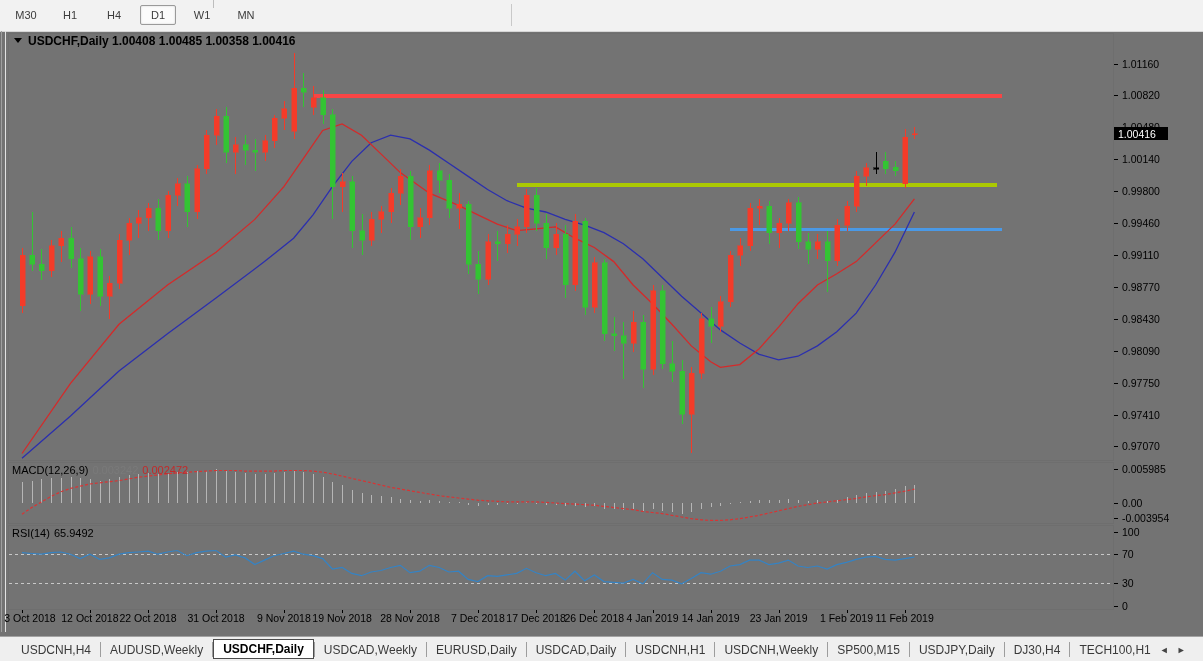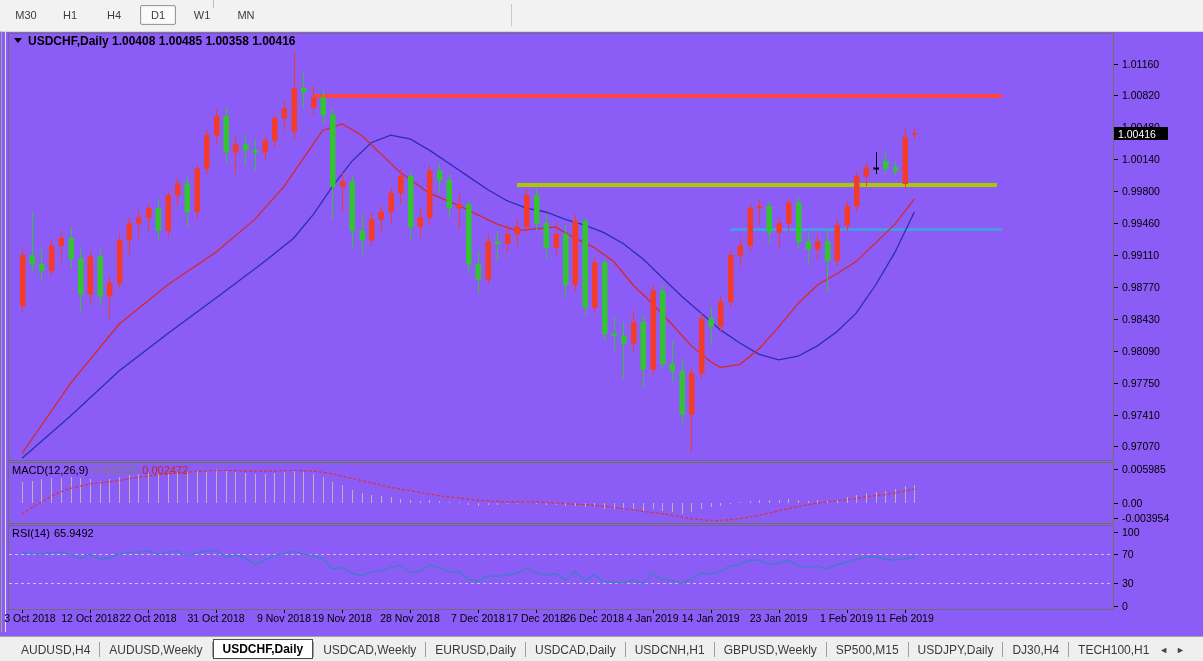--- a/index.html
+++ b/index.html
@@ -1,16 +1,16 @@
 <!DOCTYPE html>
 <html><head>
 <meta charset="utf-8">
 <style>
   html,body{margin:0;padding:0;background:#ffffff;font-family:"Liberation Sans",sans-serif;}
-  #app{position:relative;width:1203px;height:661px;overflow:hidden;background:#8b5cf6;}
+  #app{position:relative;width:1203px;height:661px;overflow:hidden;background:#737373;}
   
   #toolbar{position:absolute;left:0;top:0;width:1203px;height:31px;background:#f2f2f2;border-bottom:1px solid #d6d6d6;}
   .tfbtn{display:inline-block;min-width:26px;text-align:center;padding:3px 4px;margin-top:5px;margin-left:8px;
          font-size:11px;color:#3c3c3c;border:1px solid transparent;border-radius:2px;cursor:default;}
   .tfbtn.active{background:#fbfbfb;border:1px solid #9a9a9a;box-shadow:inset 0 0 2px #cfcfcf;}
   #tbsep{position:absolute;left:511px;top:4px;width:1px;height:22px;background:#c9c9c9;}
   #topline{position:absolute;left:213px;top:0;width:1px;height:8px;background:#bdbdbd;}
   
   #chart{position:absolute;left:0;top:0;}
   
@@ -620,35 +620,35 @@
       </g>
 
     <g>
       <rect id="cp-box" x="1114" y="127.2" width="54" height="13" fill="#000" shape-rendering="crispEdges"></rect>
       <text id="cp-text" x="1118" y="137.5" font-size="10.5" fill="#fff">1.00416</text>
     </g>
   </svg>
 
   <div id="tabbar">
     <div id="tabs" style="display:flex;align-items:center;padding-left:12px;">
-        <div class="tab">AUDUSD,H4</div>
+        <div class="tab">USDCNH,H4</div>
         <div class="tabsep"></div>
         <div class="tab">AUDUSD,Weekly</div>
         <div class="tabsep"></div>
         <div class="tab active">USDCHF,Daily</div>
         <div class="tabsep"></div>
         <div class="tab">USDCAD,Weekly</div>
         <div class="tabsep"></div>
         <div class="tab">EURUSD,Daily</div>
         <div class="tabsep"></div>
         <div class="tab">USDCAD,Daily</div>
         <div class="tabsep"></div>
         <div class="tab">USDCNH,H1</div>
         <div class="tabsep"></div>
-        <div class="tab">GBPUSD,Weekly</div>
+        <div class="tab">USDCNH,Weekly</div>
         <div class="tabsep"></div>
         <div class="tab">SP500,M15</div>
         <div class="tabsep"></div>
         <div class="tab">USDJPY,Daily</div>
         <div class="tabsep"></div>
         <div class="tab">DJ30,H4</div>
         <div class="tabsep"></div>
         <div class="tab">TECH100,H1</div>
       </div>
     <div id="tabarrows">

